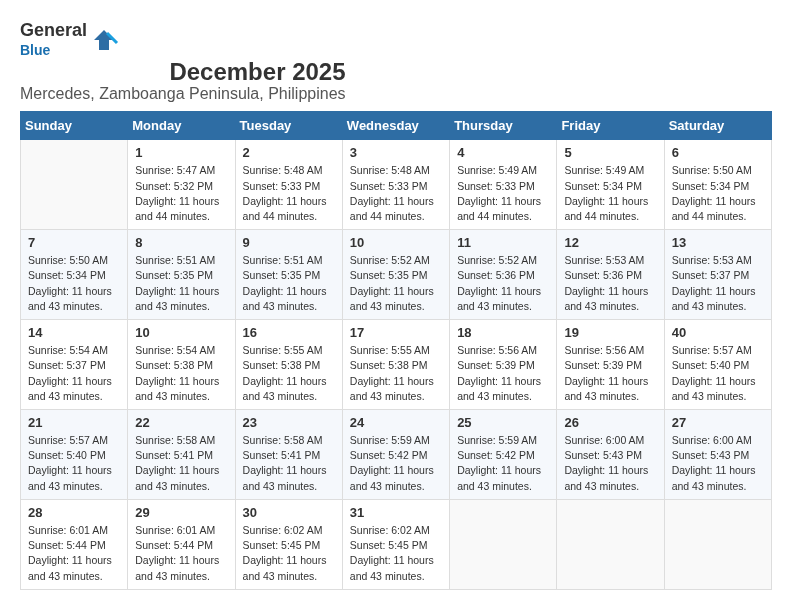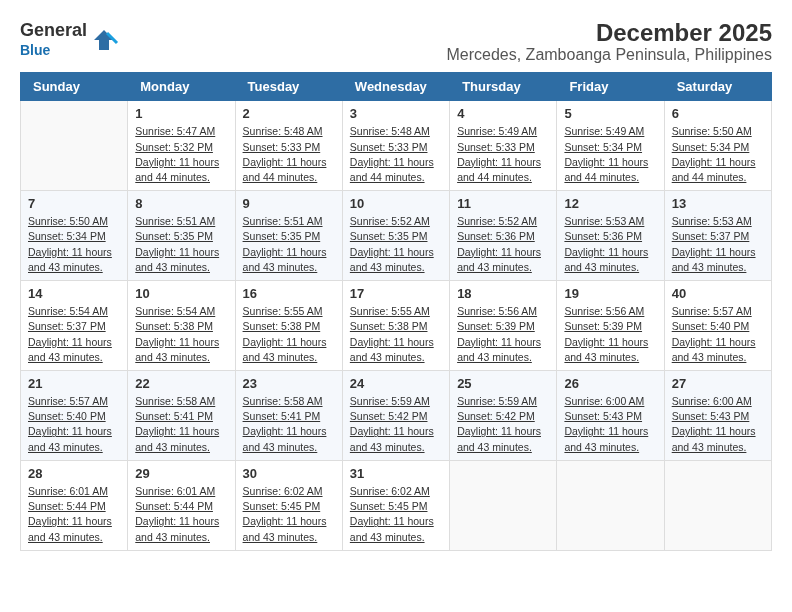--- a/index.html
+++ b/index.html
@@ -8,20 +8,21 @@
       background: #fff;
       width: 792px;
       min-height: 612px;
       padding: 20px;
     }
     .header {
       display: flex;
       justify-content: space-between;
       align-items: flex-start;
       margin-bottom: 8px;
+      flex-direction: column;
     }
     .logo {
       display: flex;
       align-items: center;
     }
     .logo-text-general {
       font-size: 18px;
       font-weight: bold;
       color: #333;
     }
@@ -40,32 +41,31 @@
     }
     .month-title {
       font-size: 24px;
       font-weight: bold;
       color: #333;
       line-height: 1.1;
     }
     .location {
       font-size: 16px;
       color: #555;
-      margin-left: 12px;
     }
     .calendar-table {
       width: 100%;
       border-collapse: collapse;
       border: 1px solid #ccc;
     }
     .calendar-table th {
       background-color: #2e6da4;
       color: white;
       text-align: left;
-      padding: 6px 12px;
+      padding: 6px 4px;
       font-size: 13px;
       font-weight: bold;
       border: 1px solid #2e6da4;
     }
     .calendar-table td {
       vertical-align: top;
       padding: 5px 7px;
       border: 1px solid #ddd;
       font-size: 11px;
       color: #333;
@@ -81,21 +81,20 @@
     .day-number {
       font-size: 13px;
       font-weight: bold;
       display: block;
       margin-bottom: 3px;
     }
     .day-info {
       font-size: 10.5px;
       color: #333;
       line-height: 1.45;
-      text-decoration: underline;
     }
     .empty-cell {
       background-color: #f9f9f9 !important;
     }
   </style>
 </head>
 <body>
 
 <div class="header">
   <div class="logo">

